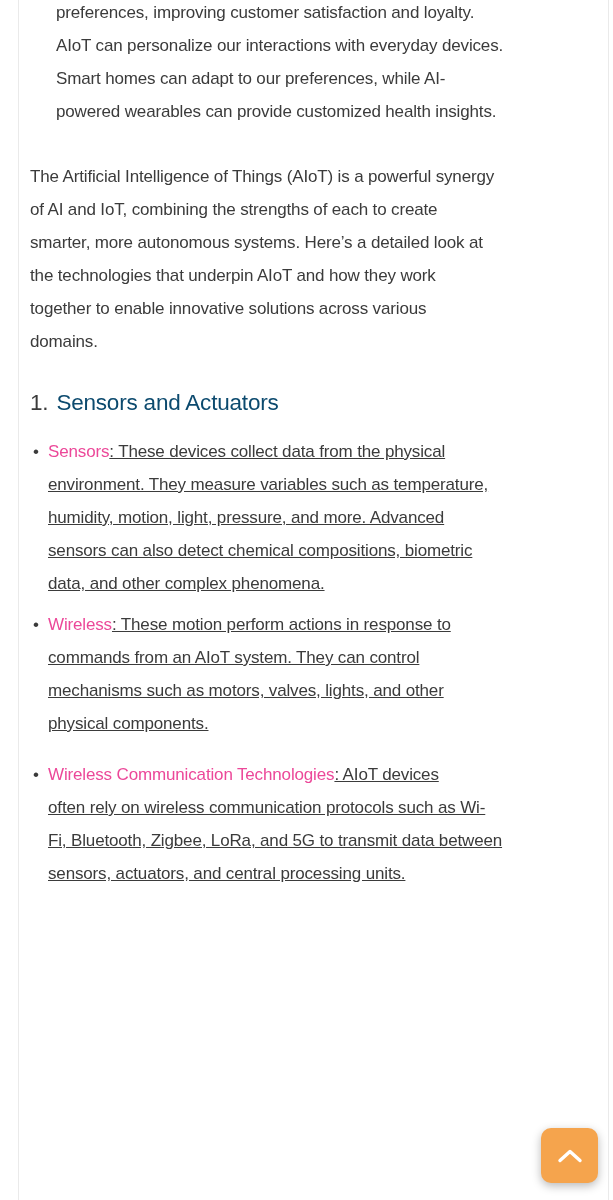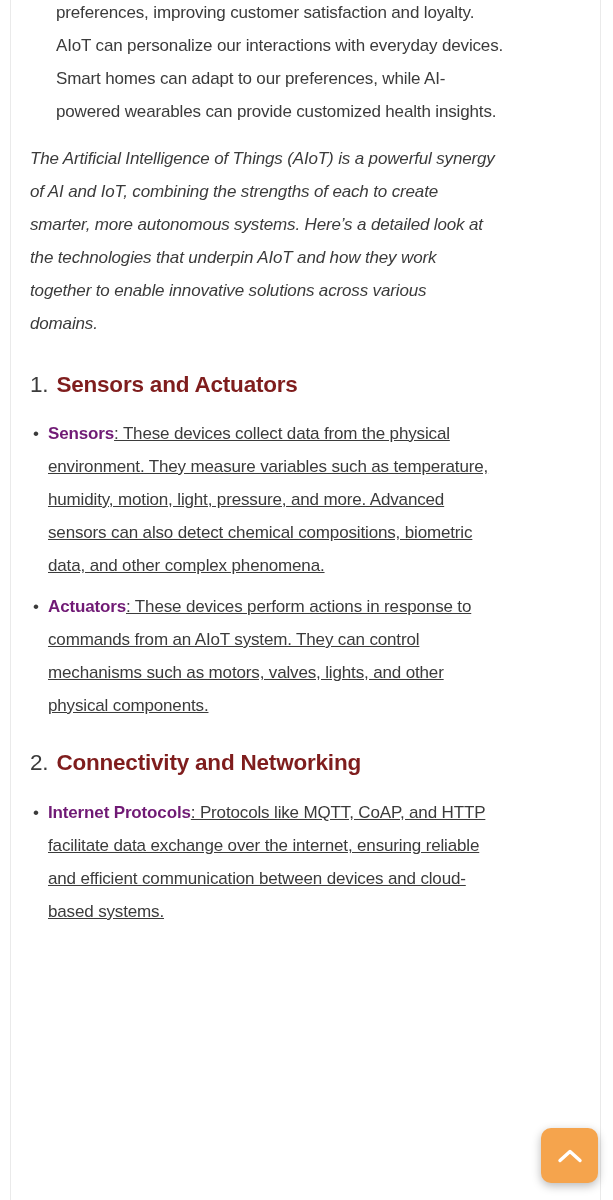--- a/index.html
+++ b/index.html
@@ -3,54 +3,54 @@
 <meta charset="utf-8">
 <style>
   * { margin:0; padding:0; box-sizing:border-box; }
   html,body { width:613px; height:1200px; background:#ffffff; overflow:hidden; }
   body {
     font-family:"Liberation Sans","DejaVu Sans",sans-serif;
     color:#3b3b3b;
     position:relative;
   }
   .frame {
-    position:absolute; left:10px; top:0;
+    position:absolute; left:18px; top:0;
     width:591px; height:1200px;
     background:#ffffff;
     border-left:1px solid #eaeaea;
     border-right:1px solid #eaeaea;
-    padding:0 10px 0 19px;
+    padding:0 10px 0 11px;
     overflow:hidden;
   }
   .body-copy {
     font-size:17px;
     line-height:33px;
     letter-spacing:-0.15px;
     white-space:pre-line;
     color:#3b3b3b;
   }
   .lead { margin:-4px 0 0 26px; }
   .section-title {
     margin-top:25px;
     font-size:30px;
     line-height:38px;
     font-weight:400;
     color:#303030;
     letter-spacing:-0.2px;
   }
-  .intro { margin-top:14px;font-style:italic; }
+  .intro { margin-top:32px; }
   .sub-heading {
     font-size:22.5px;
     line-height:30px;
     color:#2e2e2e;
     font-weight:400;
     letter-spacing:-0.2px;
   }
   .sub-heading .num { font-weight:400; margin-right:8px; color:#3b3b3b; }
-  .sub-heading .ttl { font-weight:700; color:#7f1d1d; }
+  .sub-heading .ttl { font-weight:400; color:#0c4a6e; }
   .sub-1 { margin-top:30px; }
   .sub-2 { margin-top:26px; }
   .sub-3 { margin-top:29px; }
   ul.bullets {
     list-style:none;
     margin:17px 0 0 18px;
   }
   ul.bullets-2 { margin-top:18px; }
   ul.bullets li {
     position:relative;
@@ -58,21 +58,21 @@
     line-height:33px;
     letter-spacing:-0.15px;
   }
   ul.bullets li + li { margin-top:8px; }
   ul.bullets li::before {
     content:"\2022";
     position:absolute;
     left:-15px; top:0;
     color:#3b3b3b;
   }
-  .term { font-weight:700; color:#701a75; }
+  .term { font-weight:400; color:#ec4899; }
   .rest { white-space:pre-line;text-decoration:underline; }
   .back-to-top {
     position:absolute;
     left:541px; top:1128px;
     width:57px; height:55px;
     background:#F5A44D;
     border:none;
     border-radius:10px;
     box-shadow:0 3px 10px rgba(0,0,0,0.28);
     display:flex; align-items:center; justify-content:center;
@@ -98,33 +98,32 @@
 domains.</p>
 
   <h2 class="sub-heading sub-1"><span class="num">1.</span><span class="ttl">Sensors and Actuators</span></h2>
 
   <ul class="bullets">
     <li><span class="term">Sensors</span><span class="rest">: These devices collect data from the physical
 environment. They measure variables such as temperature,
 humidity, motion, light, pressure, and more. Advanced
 sensors can also detect chemical compositions, biometric
 data, and other complex phenomena.</span></li>
-    <li><span class="term">Actuators</span><span class="rest">: These devices perform actions in response to
+    <li><span class="term">Wireless</span><span class="rest">: These motion perform actions in response to
 commands from an AIoT system. They can control
 mechanisms such as motors, valves, lights, and other
 physical components.</span></li>
   </ul>
 
-  <h2 class="sub-heading sub-2"><span class="num">2.</span><span class="ttl">Connectivity and Networking</span></h2>
 
   <ul class="bullets bullets-2">
-    <li><span class="term">Internet Protocols</span><span class="rest">: Protocols like MQTT, CoAP, and HTTP
-facilitate data exchange over the internet, ensuring reliable
-and efficient communication between devices and cloud-
-based systems.</span></li>
+    <li><span class="term">Wireless Communication Technologies</span><span class="rest">: AIoT devices
+often rely on wireless communication protocols such as Wi-
+Fi, Bluetooth, Zigbee, LoRa, and 5G to transmit data between
+sensors, actuators, and central processing units.</span></li>
   </ul>
 
 
 </div>
 
 <button class="back-to-top">
   <svg width="26" height="16" viewBox="0 0 26 16" fill="none" xmlns="http://www.w3.org/2000/svg">
     <polyline points="3,12.5 13,3.5 23,12.5" stroke="#ffffff" stroke-width="3.4" fill="none" stroke-linecap="round" stroke-linejoin="round"></polyline>
   </svg>
 </button>

